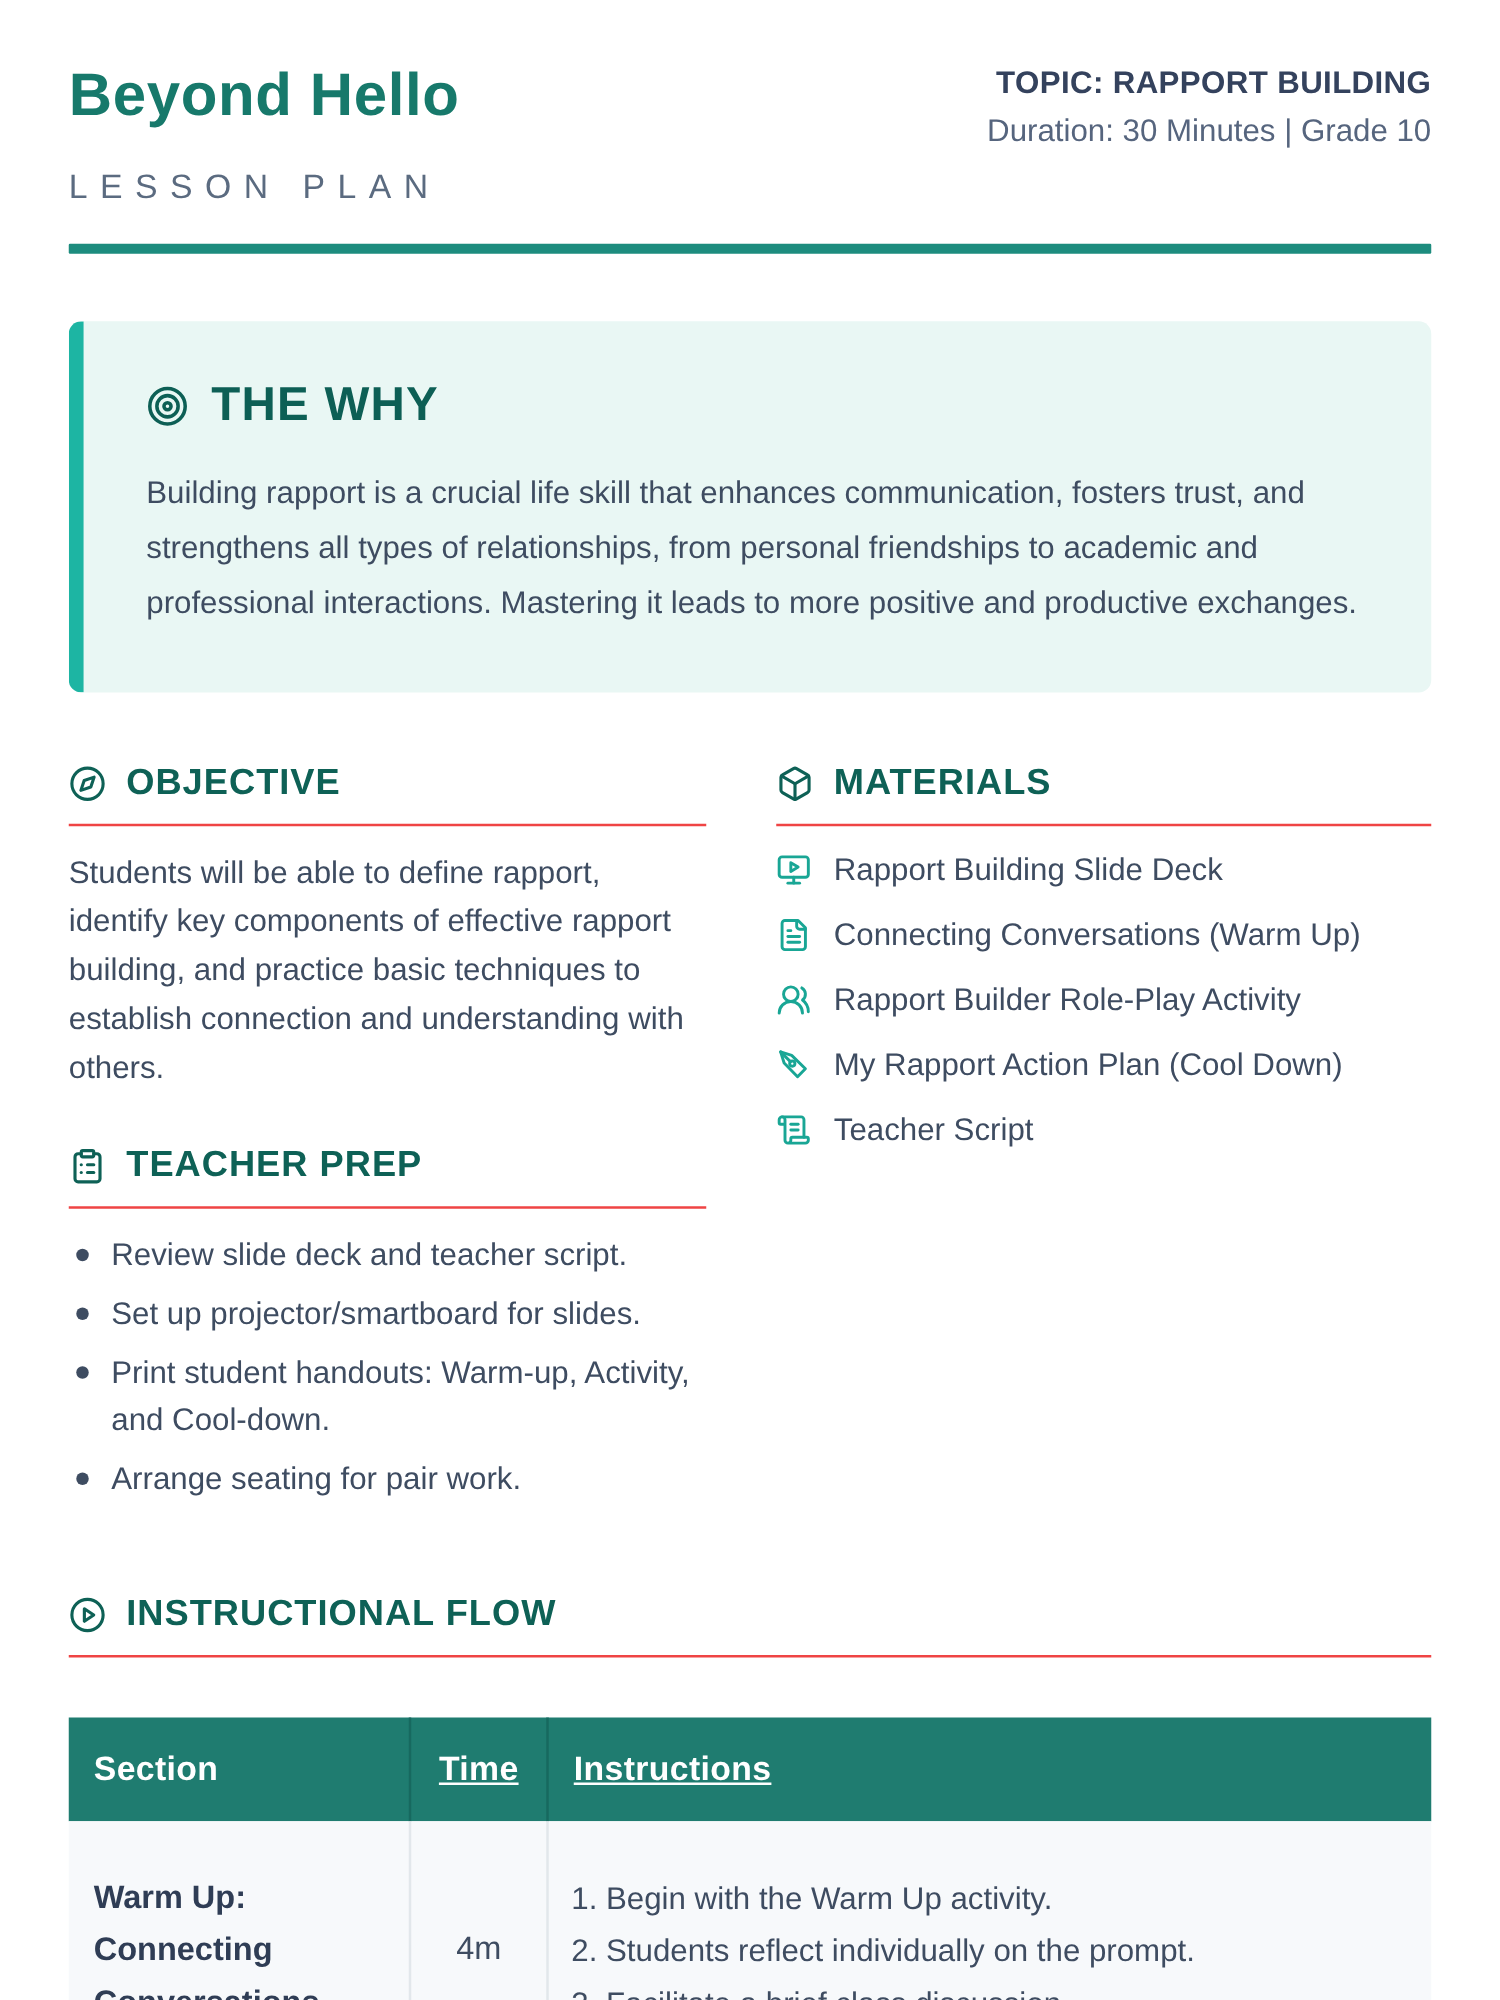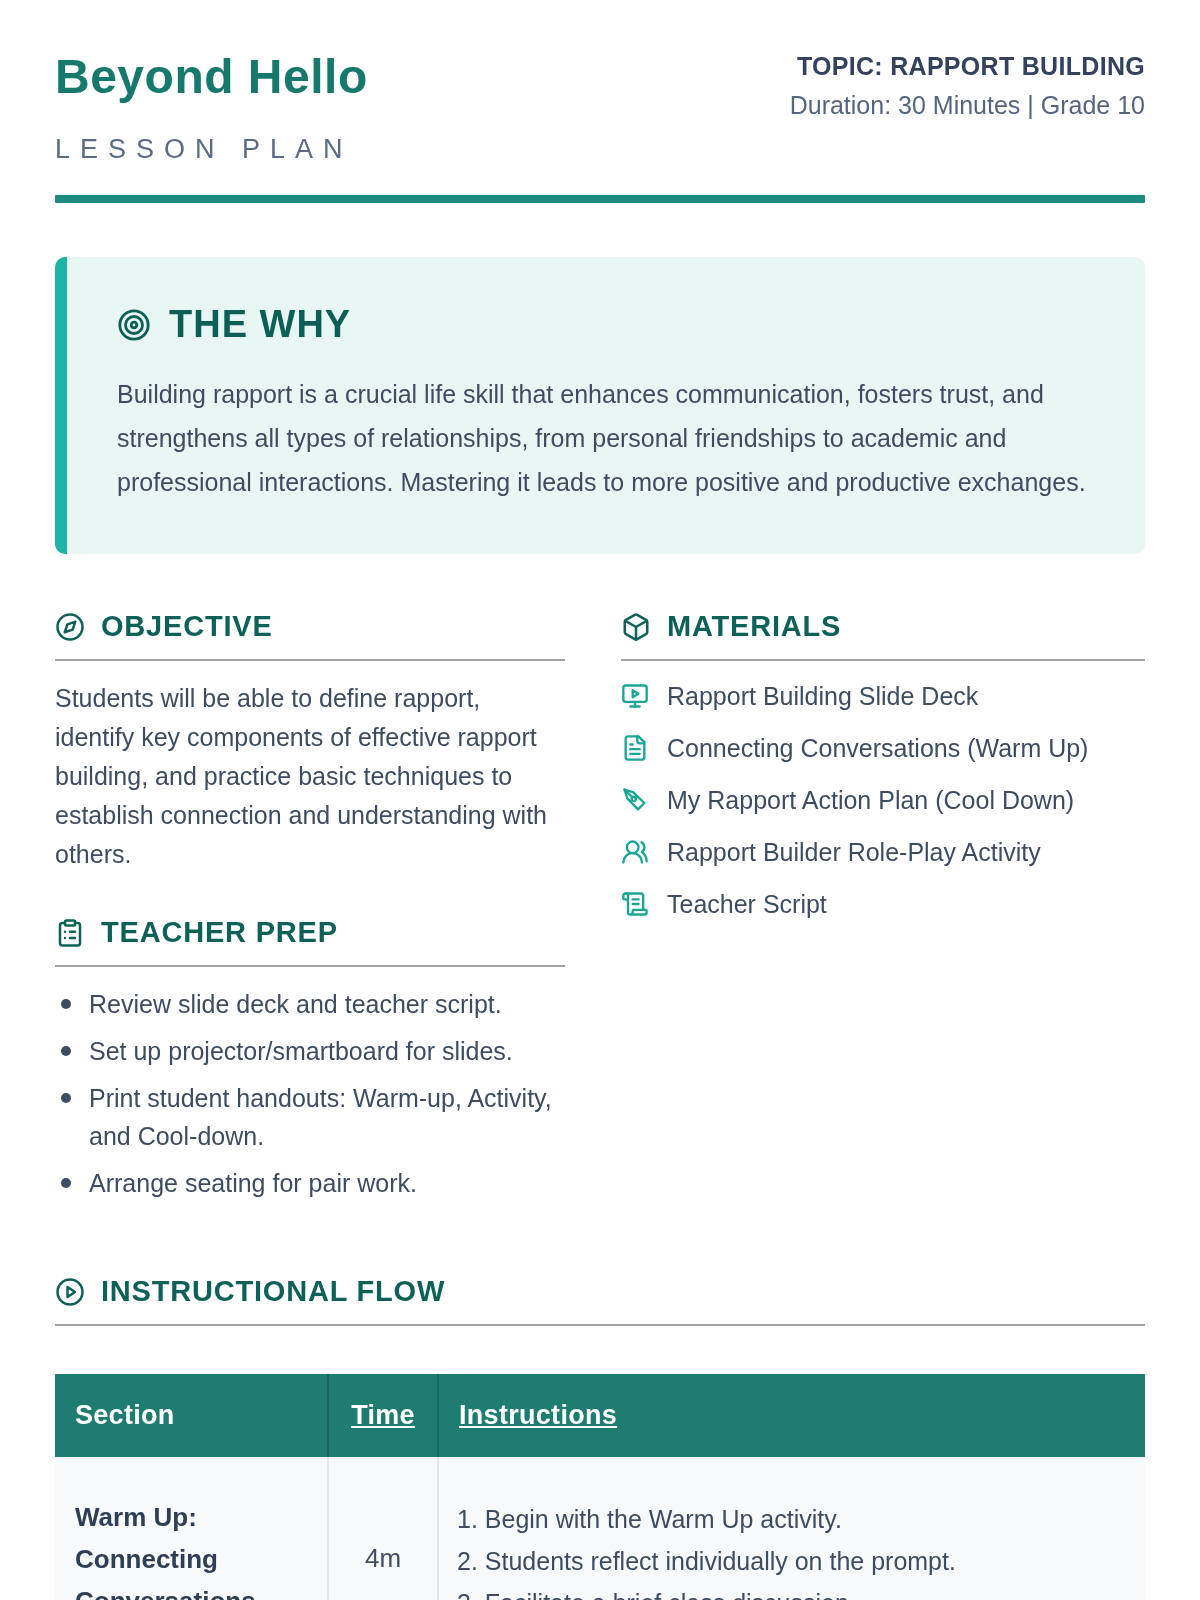--- a/index.html
+++ b/index.html
@@ -39,21 +39,21 @@
   .why-heading h2 { font-size: 38px; font-weight: bold; color: #0d5f55; letter-spacing: 1px; }
   .why-text {
     margin-top: 26px; font-size: 25px; line-height: 44px; color: #3e4c61; max-width: 1000px;
   }
 
   
   .cols { margin-top: 56px; display: grid; grid-template-columns: 510px 1fr; column-gap: 56px; }
 
   .sec-heading {
     display: flex; align-items: center; gap: 16px;
-    border-bottom: 2px solid #a3a3a3; padding-bottom: 16px;
+    border-bottom: 2px solid #ef4444; padding-bottom: 16px;
   }
   .sec-heading .hicon { color: #0e6156; display: inline-flex; }
   .sec-heading h2 { font-size: 29px; font-weight: bold; color: #0e6156; letter-spacing: 0.8px; }
 
   .objective-text { margin-top: 18px; font-size: 25px; line-height: 39px; color: #3e4c61; }
 
   .prep-block { margin-top: 42px; }
   .prep-list { margin-top: 18px; list-style: none; }
   .prep-list li {
     position: relative; padding-left: 34px; font-size: 25px; line-height: 38px;
@@ -198,36 +198,36 @@
                 <path d="M16 13H8"></path>
                 <path d="M16 17H8"></path>
                 <path d="M10 9H8"></path>
             </svg>
           </span>
           <span class="mlabel">Connecting Conversations (Warm Up)</span>
         </li>
         <li>
           <span class="micon">
             <svg width="28" height="28" viewBox="0 0 24 24" fill="none" stroke="currentColor" stroke-width="2" stroke-linecap="round" stroke-linejoin="round">
+              <path d="M18 21a8 8 0 0 0-16 0"></path>
+                <circle cx="10" cy="8" r="5"></circle>
+                <path d="M22 20c0-3.37-2-6.5-4-8a5 5 0 0 0-.45-8.3"></path>
+            </svg>
+          </span>
+          <span class="mlabel">Rapport Builder Role-Play Activity</span>
+        </li>
+        <li>
+          <span class="micon">
+            <svg width="28" height="28" viewBox="0 0 24 24" fill="none" stroke="currentColor" stroke-width="2" stroke-linecap="round" stroke-linejoin="round">
               <path d="M3 3l7.6 2.4L20 14.6 14.6 20 5.4 10.6z"></path>
                 <circle cx="11" cy="11" r="1.8"></circle>
                 <line x1="3" y1="3" x2="9.7" y2="9.7"></line>
             </svg>
           </span>
           <span class="mlabel">My Rapport Action Plan (Cool Down)</span>
-        </li>
-        <li>
-          <span class="micon">
-            <svg width="28" height="28" viewBox="0 0 24 24" fill="none" stroke="currentColor" stroke-width="2" stroke-linecap="round" stroke-linejoin="round">
-              <path d="M18 21a8 8 0 0 0-16 0"></path>
-                <circle cx="10" cy="8" r="5"></circle>
-                <path d="M22 20c0-3.37-2-6.5-4-8a5 5 0 0 0-.45-8.3"></path>
-            </svg>
-          </span>
-          <span class="mlabel">Rapport Builder Role-Play Activity</span>
         </li>
         <li>
           <span class="micon">
             <svg width="28" height="28" viewBox="0 0 24 24" fill="none" stroke="currentColor" stroke-width="2" stroke-linecap="round" stroke-linejoin="round">
               <path d="M19 17V5a2 2 0 0 0-2-2H4"></path>
               <path d="M8 21h12a2 2 0 0 0 2-2v-1a1 1 0 0 0-1-1H11a1 1 0 0 0-1 1v1a2 2 0 1 1-4 0V5a2 2 0 1 0-4 0v2a1 1 0 0 0 1 1h3"></path>
               <path d="M15 8h-5"></path>
                 <path d="M15 12h-5"></path>
             </svg>
           </span>

